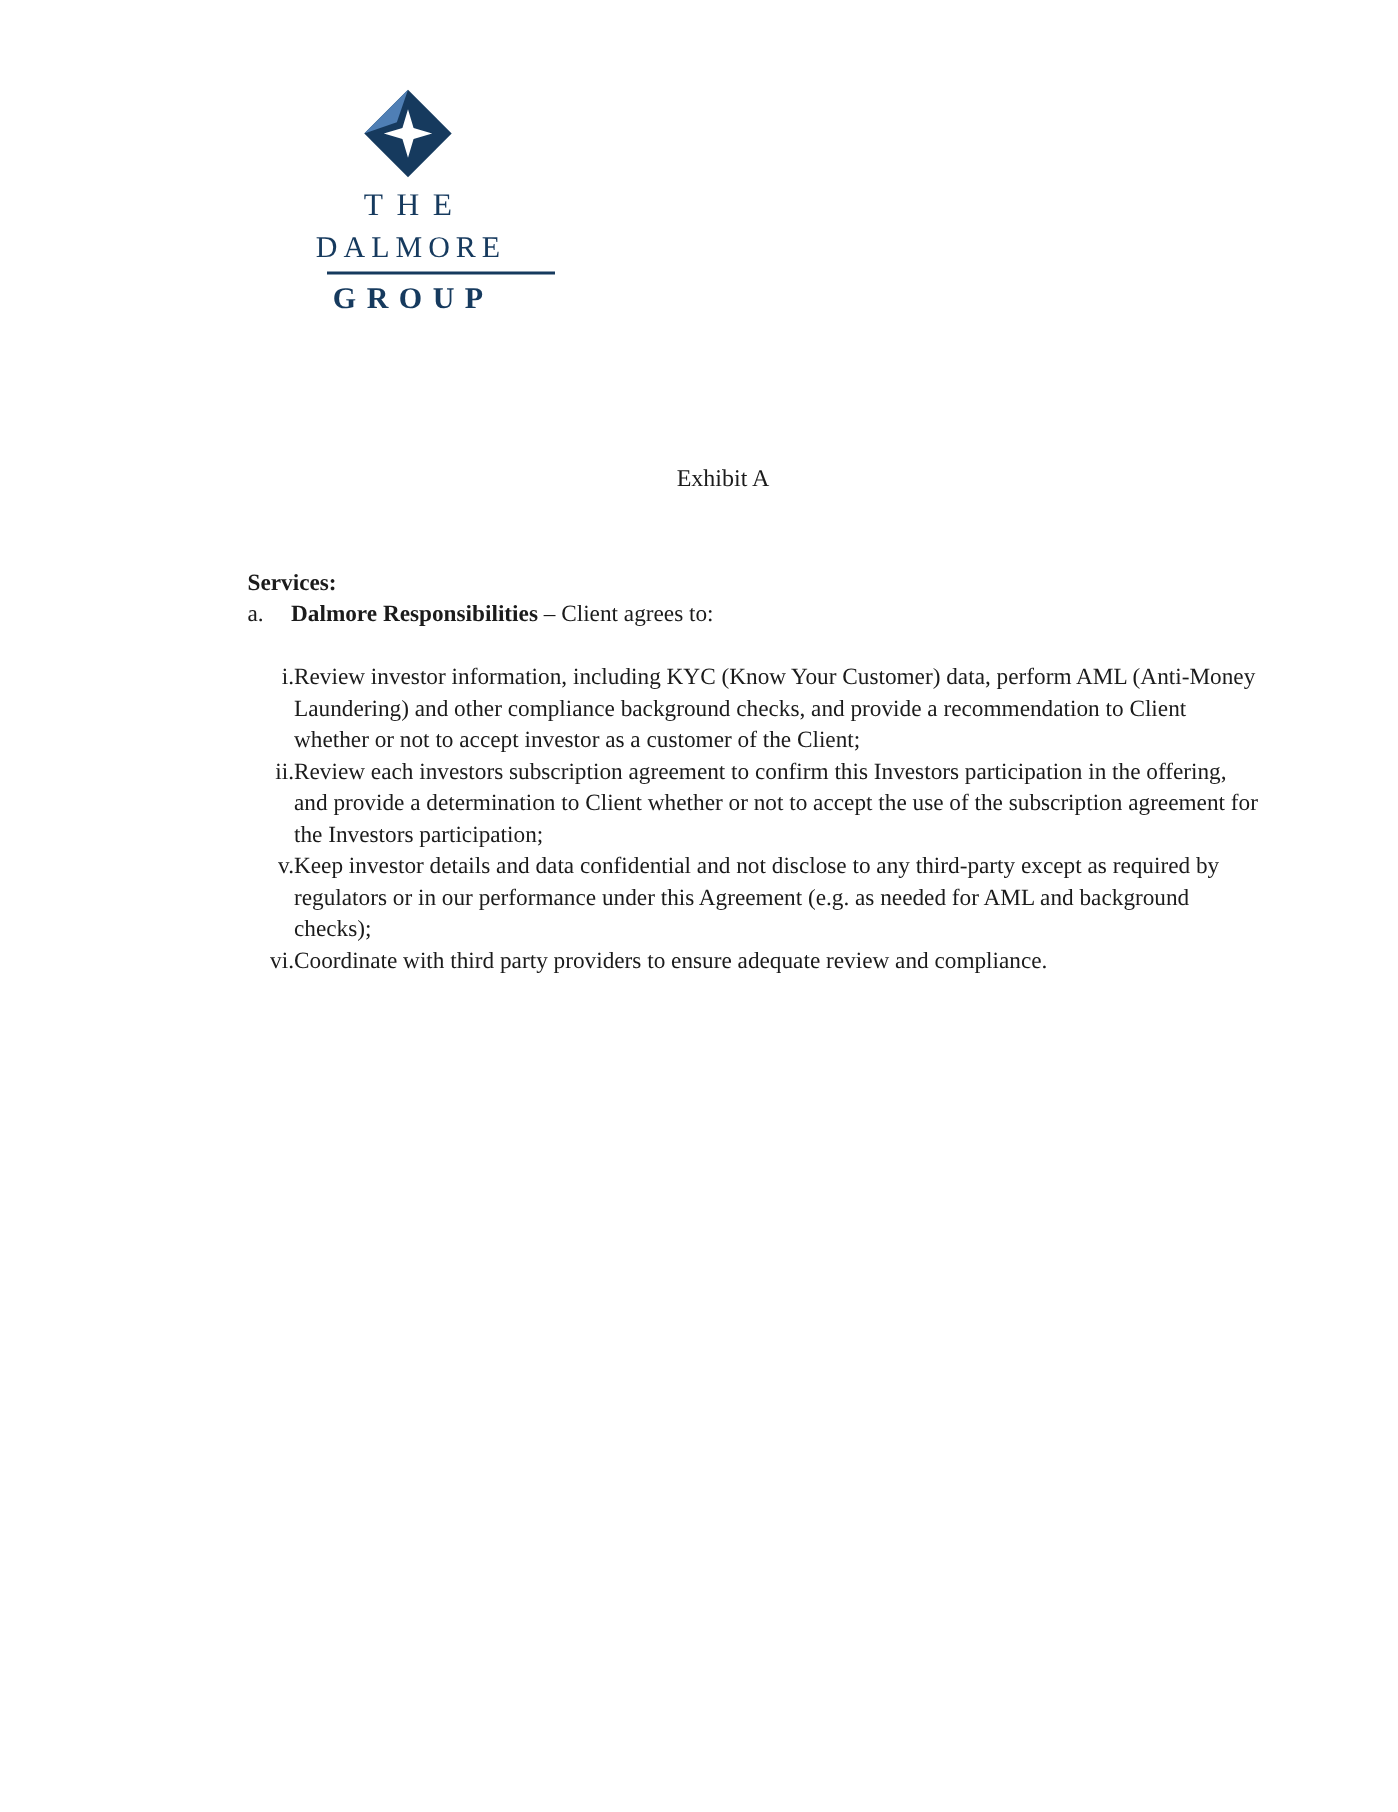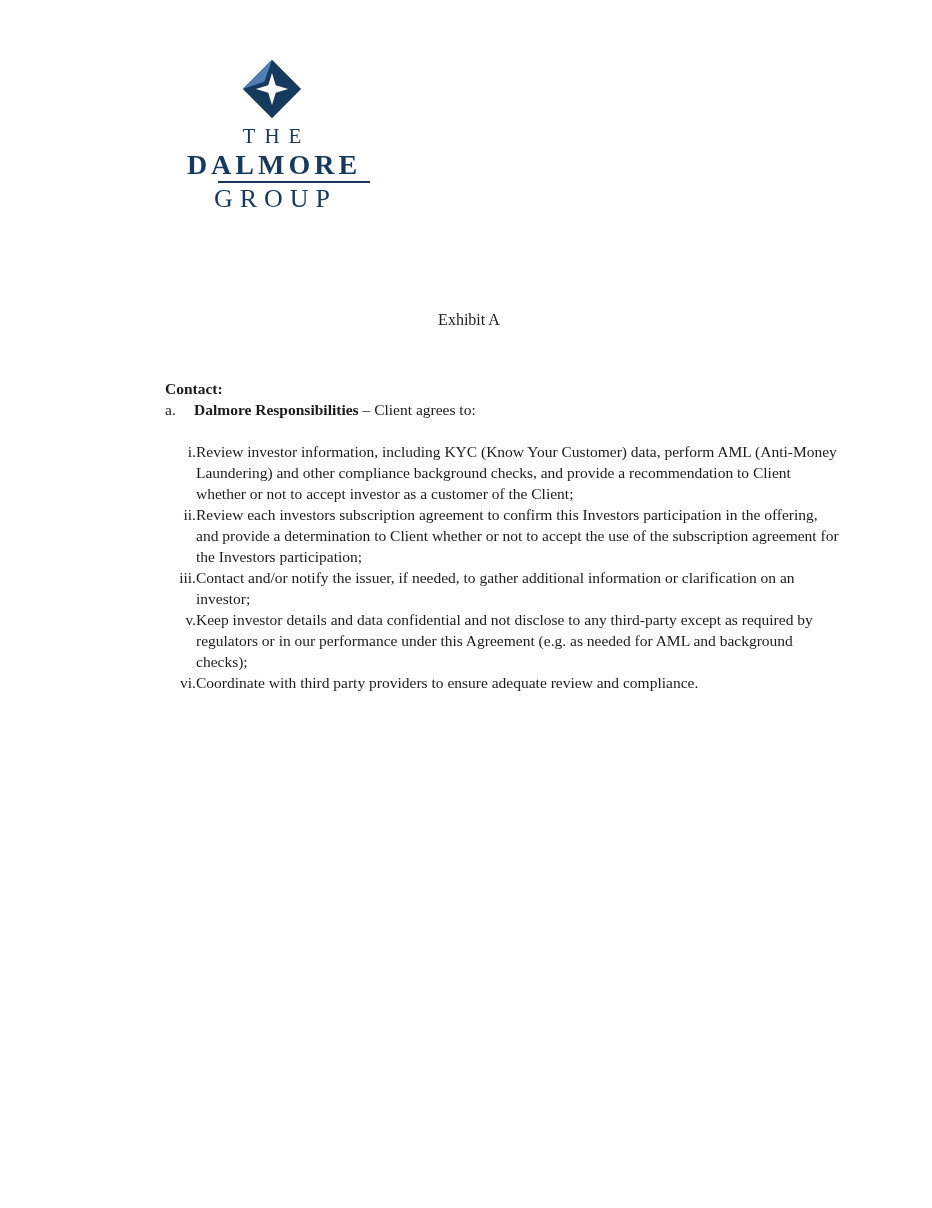--- a/index.html
+++ b/index.html
@@ -32,45 +32,45 @@
     margin: 0 auto 4px auto;
     display: block;
   }
   .logo-line1 {
     font-size: 21px;
     letter-spacing: 9px;
     margin-left: 9px; 
     font-weight: 400;
   }
   .logo-line2 {
-    font-size: 28px;
+    font-size: 20px;
     letter-spacing: 4px;
     margin-left: 4px;
-    font-weight: 700;
+    font-weight: 400;
     line-height: 32px;
   }
   .logo-underline {
     width: 152px;
     height: 2px;
     background: #163a5e;
     margin: 0 0 2px 52px;
   }
   .logo-line3 {
-    font-size: 26px;
+    font-size: 20px;
     letter-spacing: 7px;
     margin-left: 7px;
-    font-weight: 400;
+    font-weight: 700;
     line-height: 28px;
   }
 
   
   .exhibit-heading {
     position: absolute;
     top: 311px;
-    left: 3px;
+    left: 16px;
     width: 100%;
     text-align: center;
     font-size: 16px;
   }
   .content {
     position: absolute;
     left: 137px;
     top: 378px;
     width: 678px;
     font-size: 15.5px;
@@ -117,43 +117,39 @@
     <div class="logo-line1">THE</div>
     <div class="logo-line2">DALMORE</div>
     <div class="logo-underline"></div>
     <div class="logo-line3">GROUP</div>
   </div>
 
   <div class="exhibit-heading">Exhibit A</div>
 
   <div class="content">
 
-    <div class="services-label">Contact:</div>
+    <div class="services-label">Services:</div>
 
     <div class="intro-line">
       <span class="intro-marker">a.</span>
       <span><span class="intro-bold">Dalmore Responsibilities</span><span> – Client agrees to:</span></span>
     </div>
 
     <div class="list">
 
       <div class="list-item">
         <span class="numeral">i.</span>
         <span class="item-text">Review investor information, including KYC (Know Your Customer) data, perform AML (Anti-Money Laundering) and other compliance background checks, and provide a recommendation to Client whether or not to accept investor as a customer of the Client;</span>
       </div>
 
       <div class="list-item">
         <span class="numeral">ii.</span>
         <span class="item-text">Review each investors subscription agreement to confirm this Investors participation in the offering, and provide a determination to Client whether or not to accept the use of the subscription agreement for the Investors participation;</span>
       </div>
 
-      <div class="list-item">
-        <span class="numeral">iii.</span>
-        <span class="item-text">Contact and/or notify the issuer, if needed, to gather additional information or clarification on an investor;</span>
-      </div>
 
 
       <div class="list-item">
         <span class="numeral">v.</span>
         <span class="item-text">Keep investor details and data confidential and not disclose to any third-party except as required by regulators or in our performance under this Agreement (e.g. as needed for AML and background checks);</span>
       </div>
 
       <div class="list-item">
         <span class="numeral">vi.</span>
         <span class="item-text">Coordinate with third party providers to ensure adequate review and compliance.</span>

